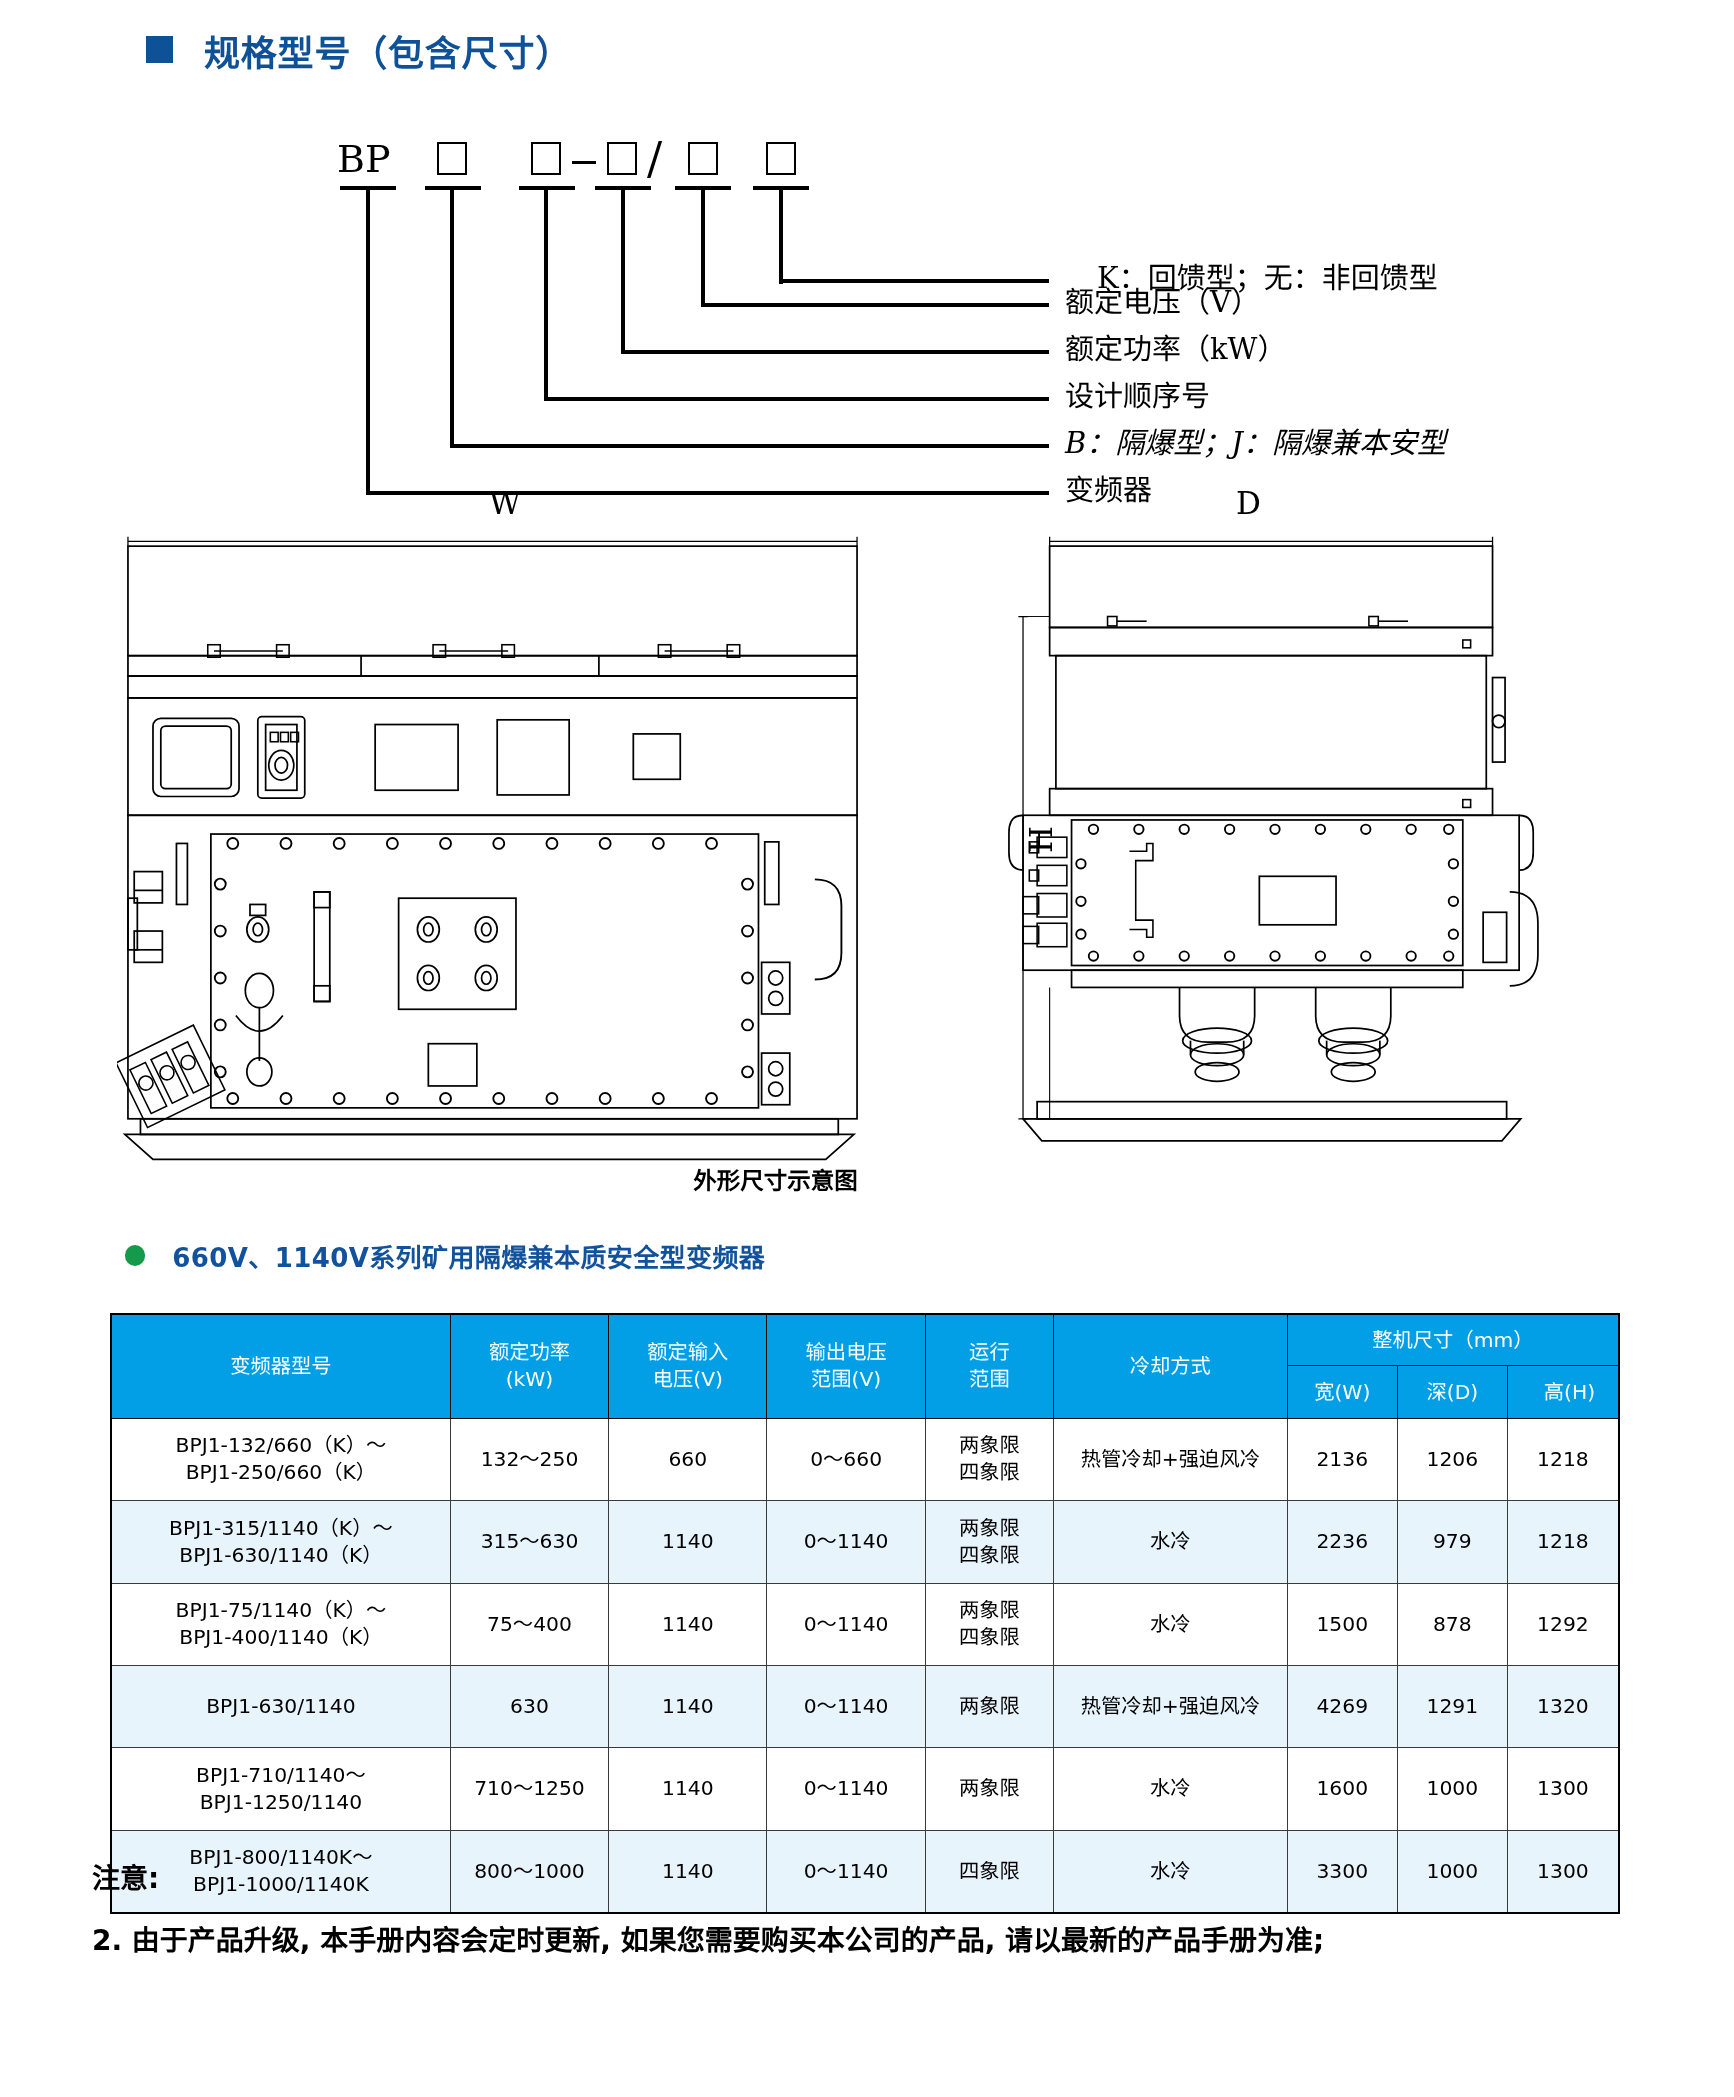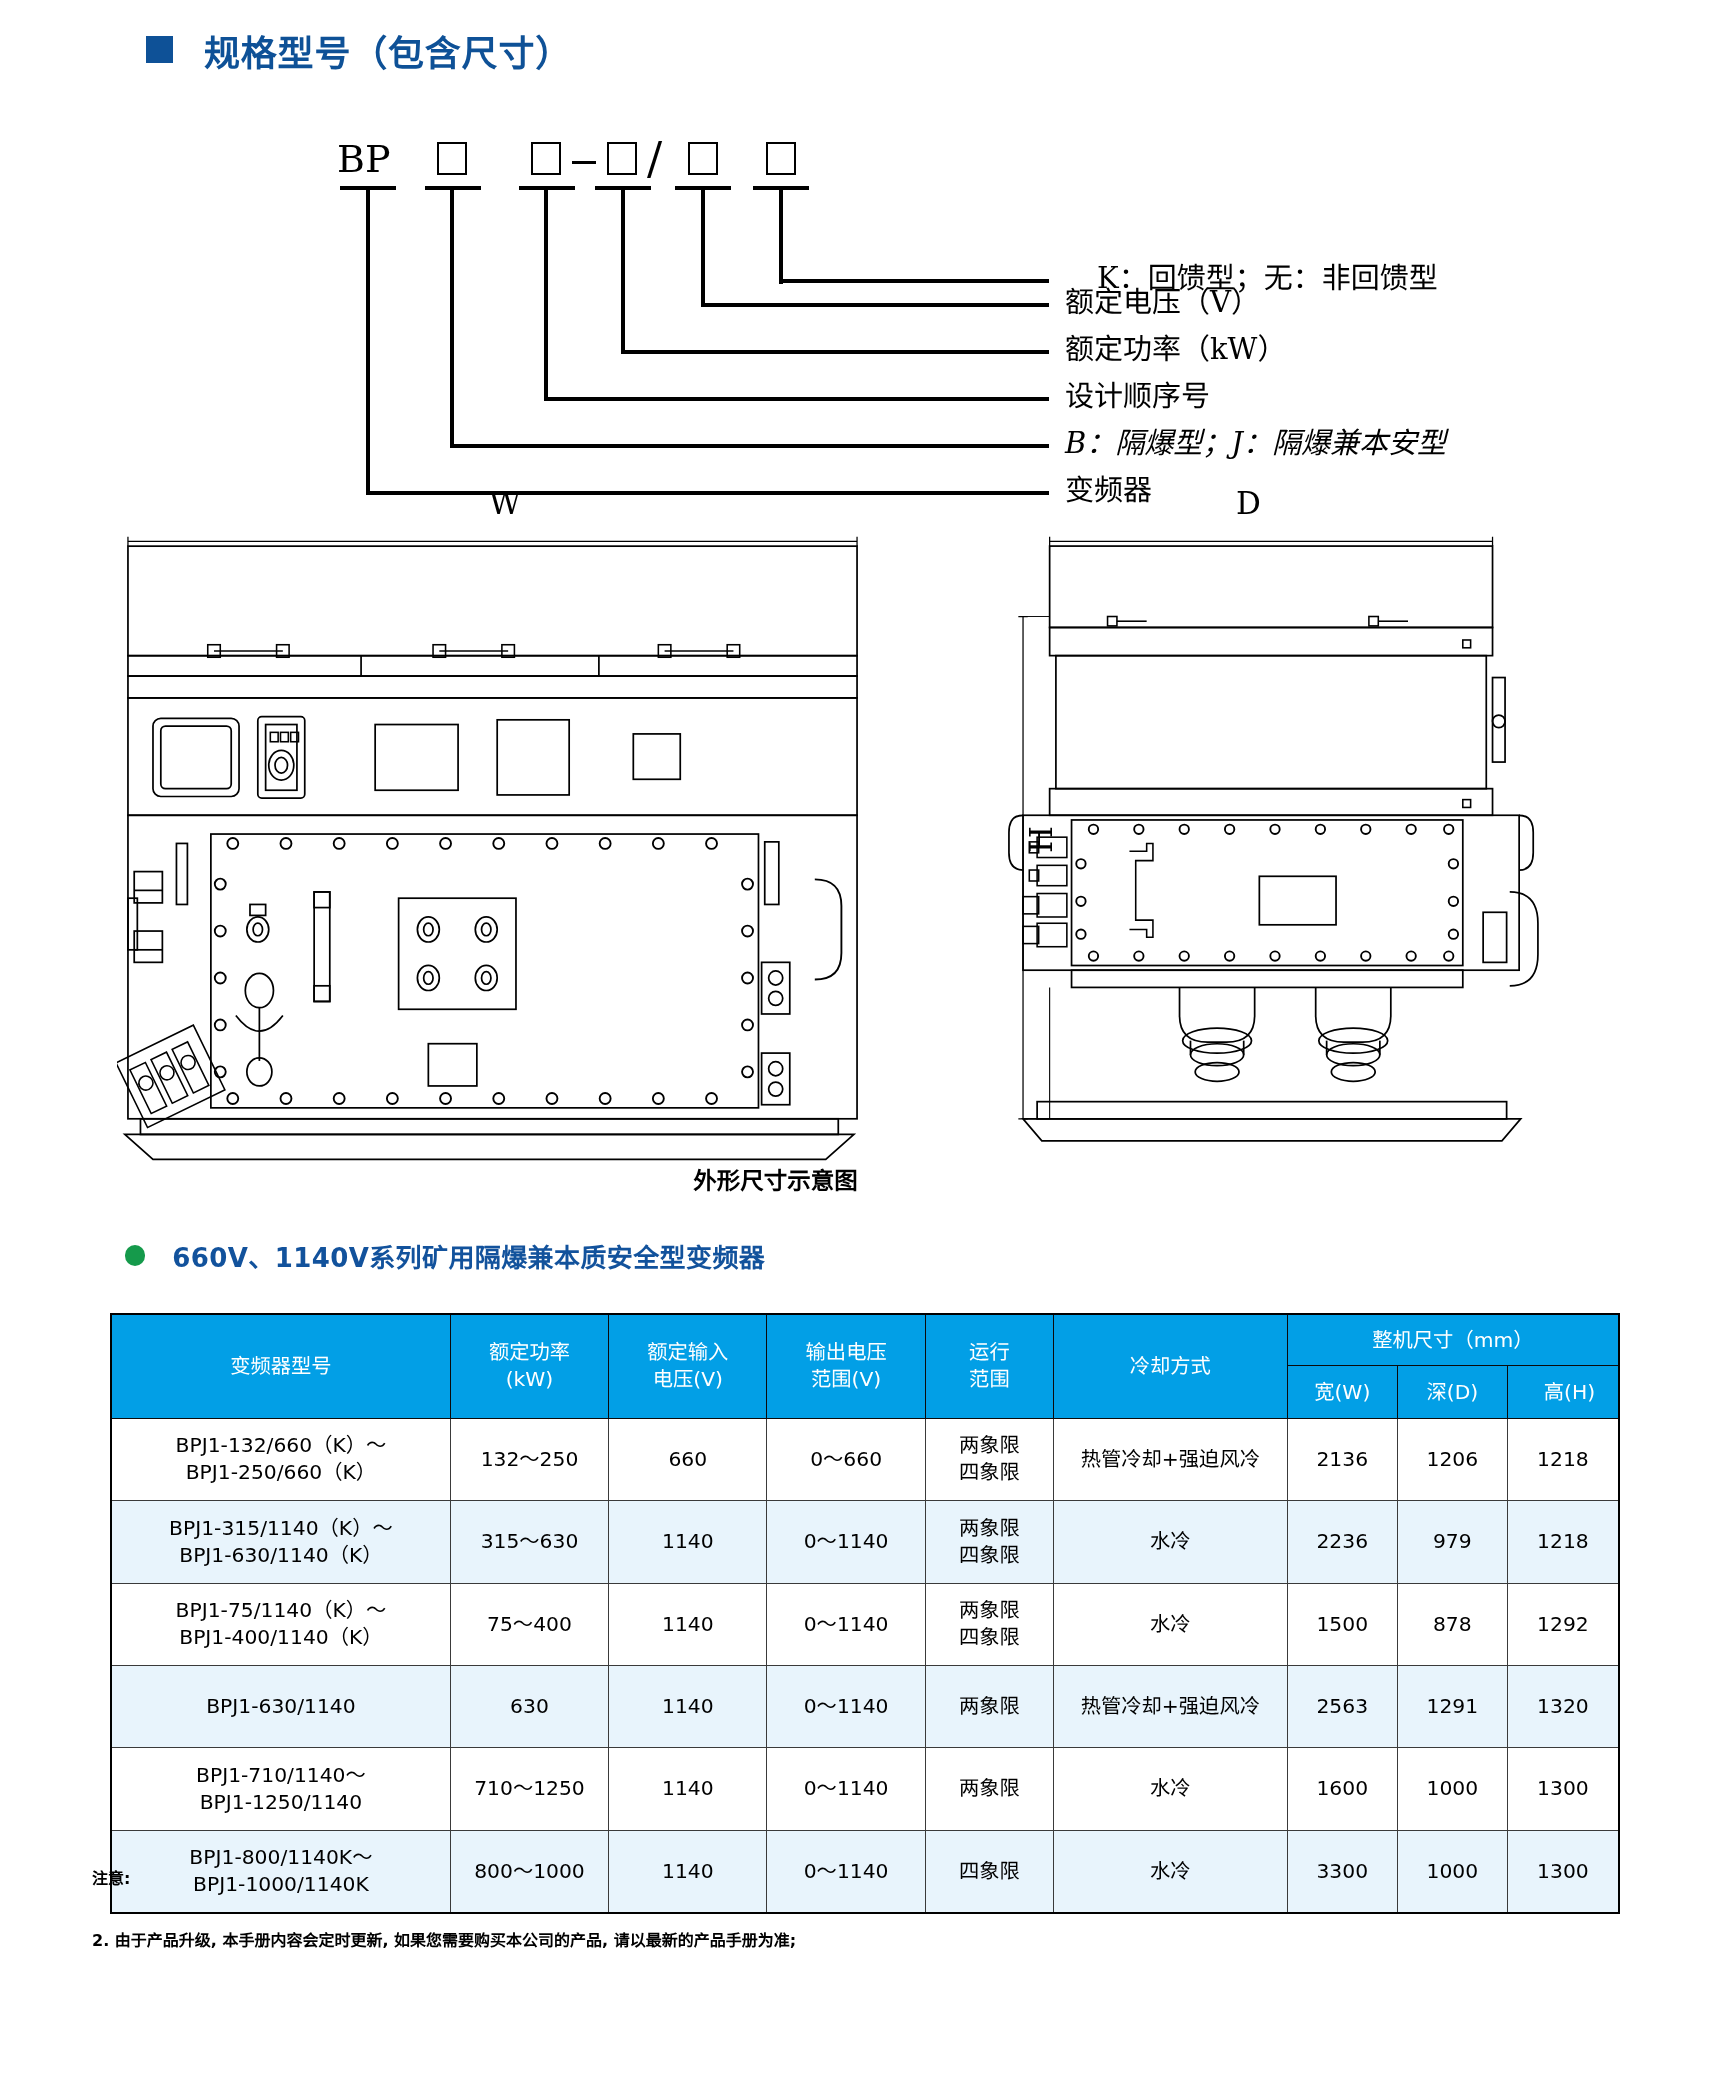--- a/index.html
+++ b/index.html
@@ -58,21 +58,21 @@
   table.spec thead th{background:#029fe6;color:#ffffff;height:86px;border-color:#0b0b0b;}
   table.spec tbody tr td{height:72px;}
   table.spec tbody tr.odd td{background:#ffffff;}
   table.spec tbody tr.even td{background:#e8f4fc;}
   table.spec{border:2.3px solid #000;}
   .modelcell{font-size:21px;}
   .nowrap{white-space:nowrap;}
 
   
   .notes{position:absolute;left:92px;top:1863px;width:1487px;}
-  .note{font-size:16px;line-height:31px;margin-bottom:31px;font-weight:bold;
+  .note{font-size:28px;line-height:31px;margin-bottom:31px;font-weight:bold;
         font-family:"DejaVu Sans","Liberation Sans",sans-serif;}
   .note.first{font-weight:bold;}
 </style>
 </head>
 <body>
 
 <div class="page">
 
   <div class="sec-title">
     <span class="sec-square"></span>
@@ -460,21 +460,21 @@
         <td>878</td>
         <td>1292</td>
       </tr>
       <tr class="even">
         <td class="modelcell nowrap">BPJ1-630/1140</td>
         <td>630</td>
         <td>1140</td>
         <td>0～1140</td>
         <td>两象限</td>
         <td>热管冷却+强迫风冷</td>
-        <td>2563</td>
+        <td>4269</td>
         <td>1291</td>
         <td>1320</td>
       </tr>
       <tr class="odd">
         <td class="modelcell nowrap">
           <span>BPJ1-710/1140～</span><br>
           <span>BPJ1-1250/1140</span>
         </td>
         <td>710～1250</td>
         <td>1140</td>

